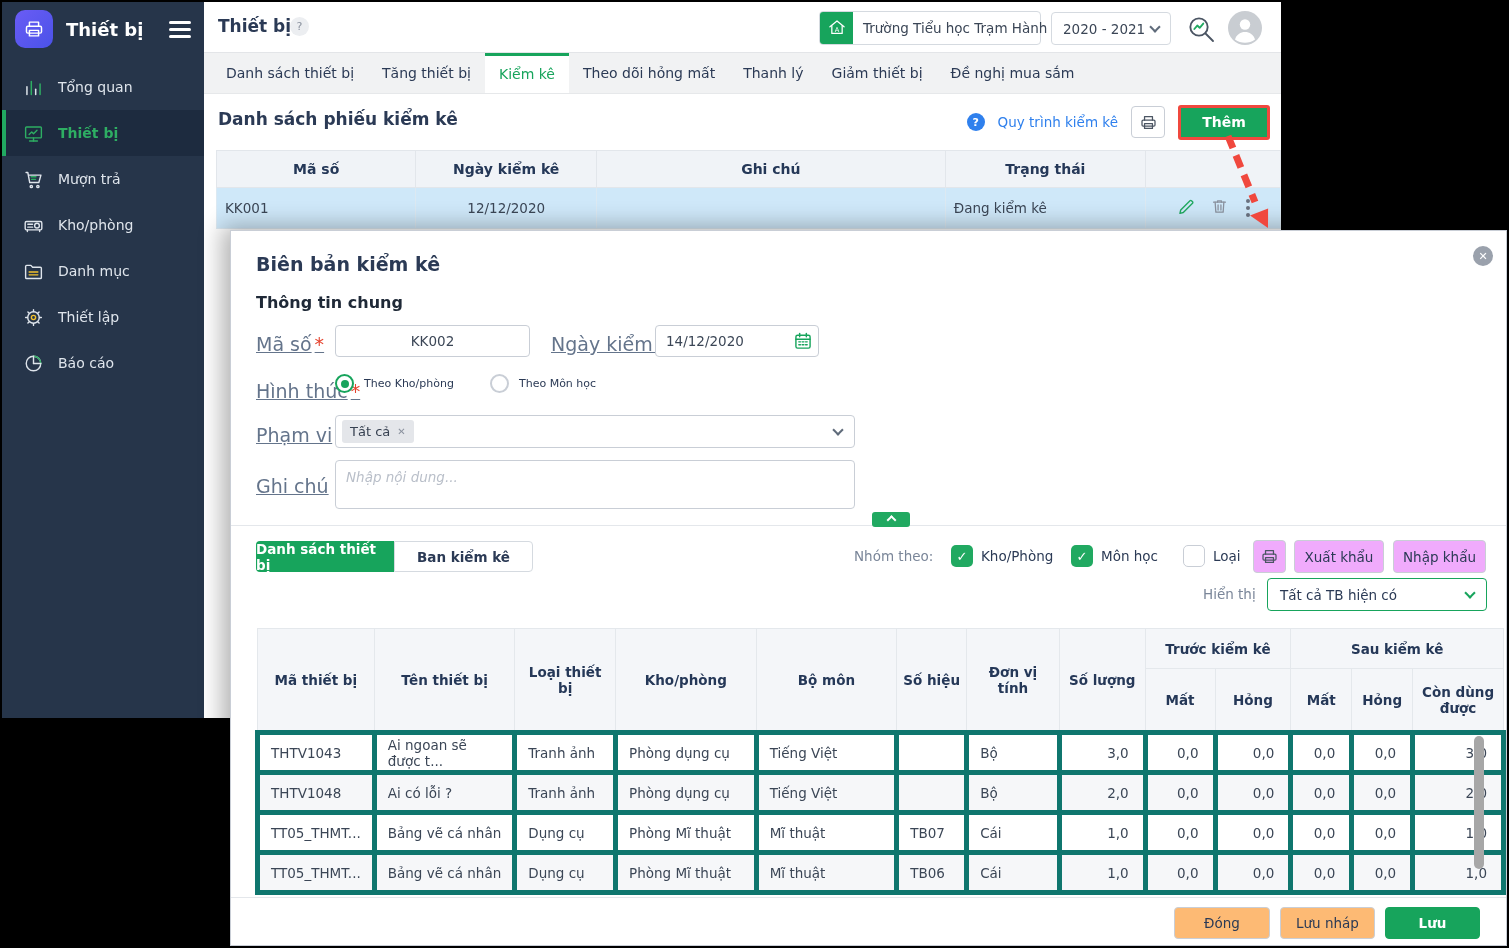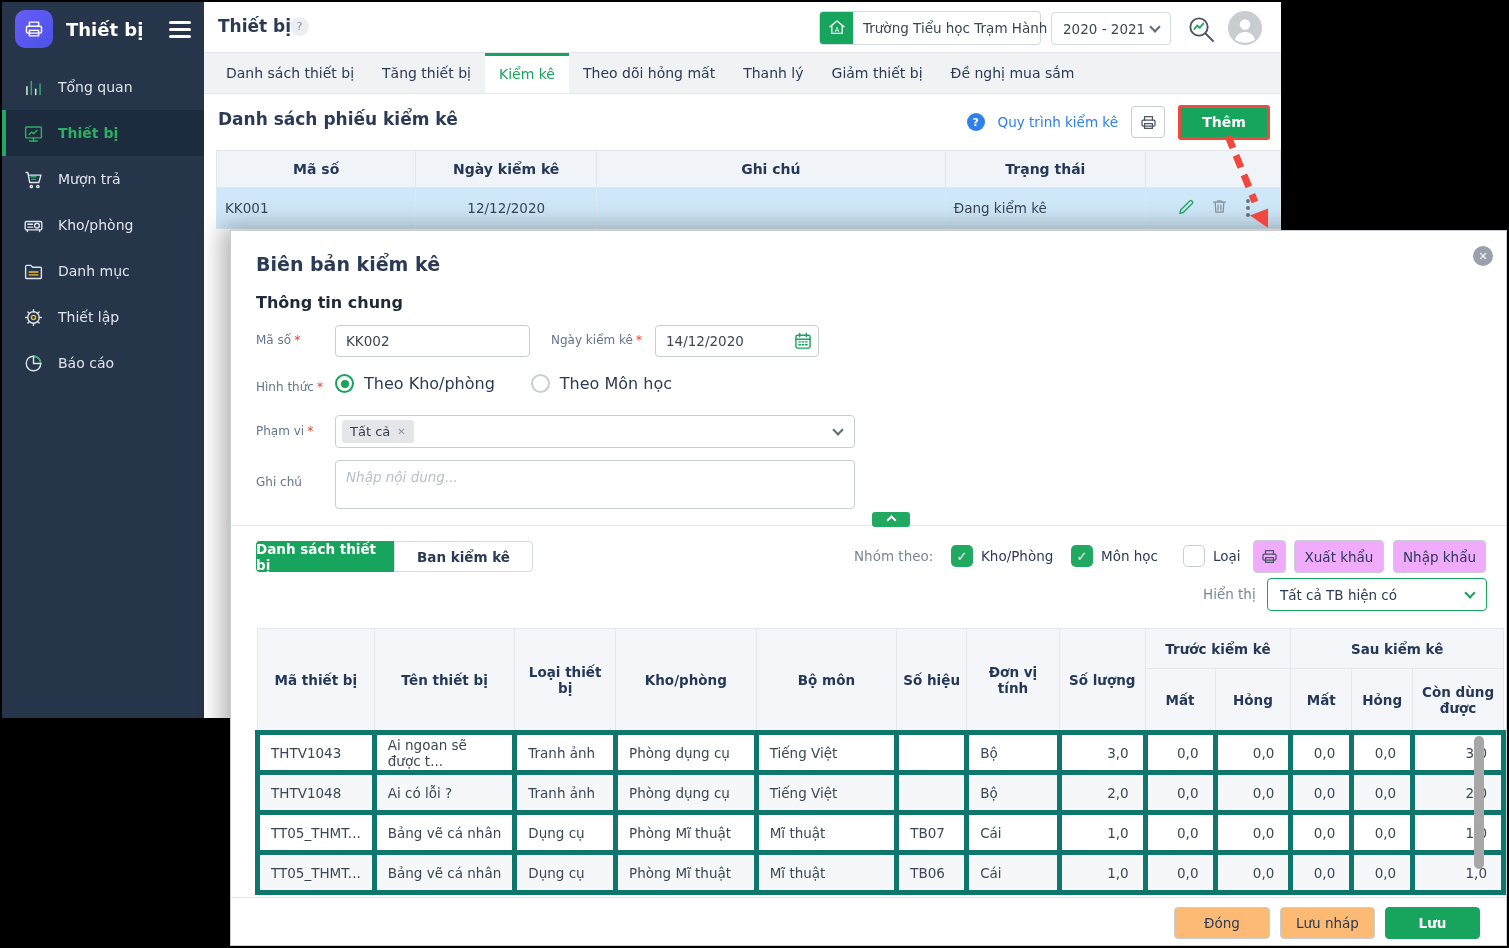--- a/index.html
+++ b/index.html
@@ -56,31 +56,31 @@
   .kebab i { width:4px; height:4px; border-radius:50%; background:#6B7280; }
 
   
   .arrow-svg { position:absolute; left:1190px; top:128px; z-index:30; pointer-events:none; }
 
   
   .modal { position:absolute; left:228px; top:228px; right:0; bottom:0; background:#fff; border:1px solid #C9CED6; box-shadow:-8px -4px 22px rgba(0,0,0,.3); z-index:20; }
   .mclose { position:absolute; top:15px; right:13px; width:20px; height:20px; border-radius:50%; background:#9AA1AC; color:#fff; font-size:11px; display:flex; align-items:center; justify-content:center; cursor:pointer; }
   .mtitle { position:absolute; left:25px; top:22px; font-size:19px; font-weight:700; color:#2B3A55; }
   .msection { position:absolute; left:25px; top:62px; font-size:16px; font-weight:700; color:#1F2937; }
-  .flabel { position:absolute; font-size:12px; color:#64748B; }
+  .flabel { position:absolute; font-size:19px; color:#64748B;text-decoration:underline; }
   .star { color:#E5432E; margin-left:3px; }
-  .tinput { position:absolute; height:32px; border:1px solid #C9CED6; border-radius:4px; font-size:13.5px; color:#3B4656; padding:0 10px; background:#fff; font-family:inherit; }
+  .tinput { position:absolute; height:32px; border:1px solid #C9CED6; border-radius:4px; font-size:13.5px; color:#3B4656; padding:0 10px; background:#fff; font-family:inherit;text-align:center; }
   .date-wrap { position:absolute; left:424px; top:94px; width:164px; height:32px; }
   .date-wrap input { width:100%; height:100%; border:1px solid #C9CED6; border-radius:4px; font-size:13.5px; color:#3B4656; padding:0 34px 0 10px; font-family:inherit; }
   .cal-btn { position:absolute; right:4px; top:4px; width:25px; height:24px; border:none; background:#fff; display:flex; align-items:center; justify-content:center; cursor:pointer; padding:0; }
   .radio-row { position:absolute; left:104px; top:143px; display:flex; align-items:center; gap:10px; }
   .radio { width:19px; height:19px; border-radius:50%; border:2px solid #17A45C; background:#fff; position:relative; flex:none; cursor:pointer; }
   .radio.checked::after { content:""; position:absolute; left:3.5px; top:3.5px; width:8px; height:8px; border-radius:50%; background:#17A45C; }
   .radio.un { border-color:#C9CED6; }
-  .radio-label { font-size:16px; color:#2B3A55; margin-right:26px; }
+  .radio-label { font-size:11px; color:#2B3A55; margin-right:26px; }
   .selectbox { position:absolute; left:104px; top:184px; width:520px; height:33px; border:1px solid #C9CED6; border-radius:4px; display:flex; align-items:center; padding:0 12px 0 6px; cursor:pointer; background:#fff; }
   .chip { background:#E4E6EA; border-radius:3px; height:23px; display:inline-flex; align-items:center; padding:0 8px; font-size:13px; color:#374151; }
   .chip .x { margin-left:7px; color:#8A919E; font-size:10px; cursor:pointer; }
   .selectbox .chv { margin-left:auto; }
   .tarea { position:absolute; left:104px; top:229px; width:520px; height:49px; border:1px solid #C9CED6; border-radius:4px; font-size:13.5px; padding:8px 10px; resize:none; font-family:inherit; color:#b91c1c; }
   .tarea::placeholder { color:#B9BFC9; font-style:italic; }
   .mdivider { position:absolute; left:0; right:0; top:294px; border-top:1px solid #E4E7EB; }
   .collapse-btn { position:absolute; left:641px; top:281px; width:38px; height:15px; background:#21A961; border-radius:3px; display:flex; align-items:center; justify-content:center; cursor:pointer; }
   .collapse-btn i { width:7px; height:7px; border-left:2px solid #fff; border-top:2px solid #fff; transform:rotate(45deg) translate(-1px,-1px); margin-top:3px; }
 

